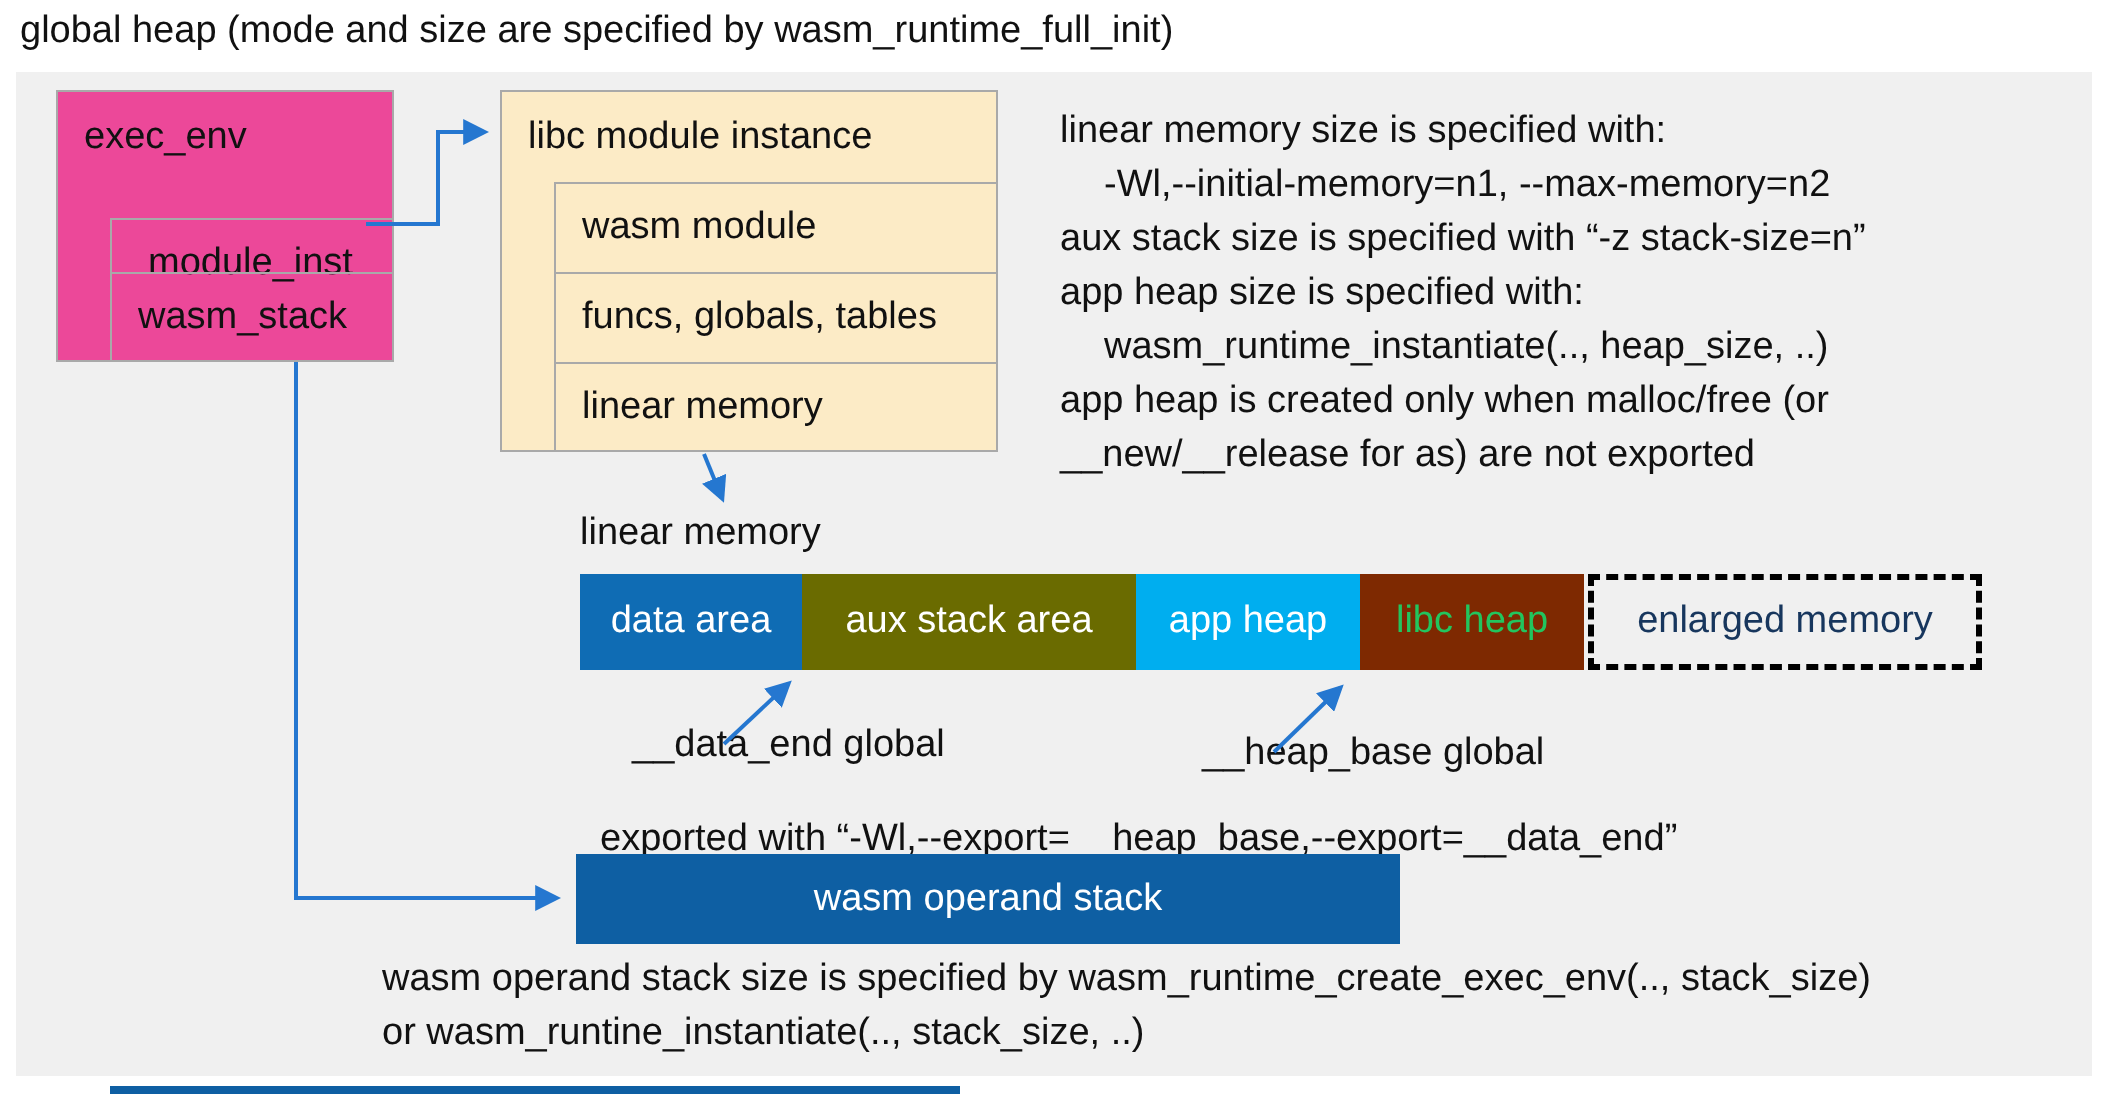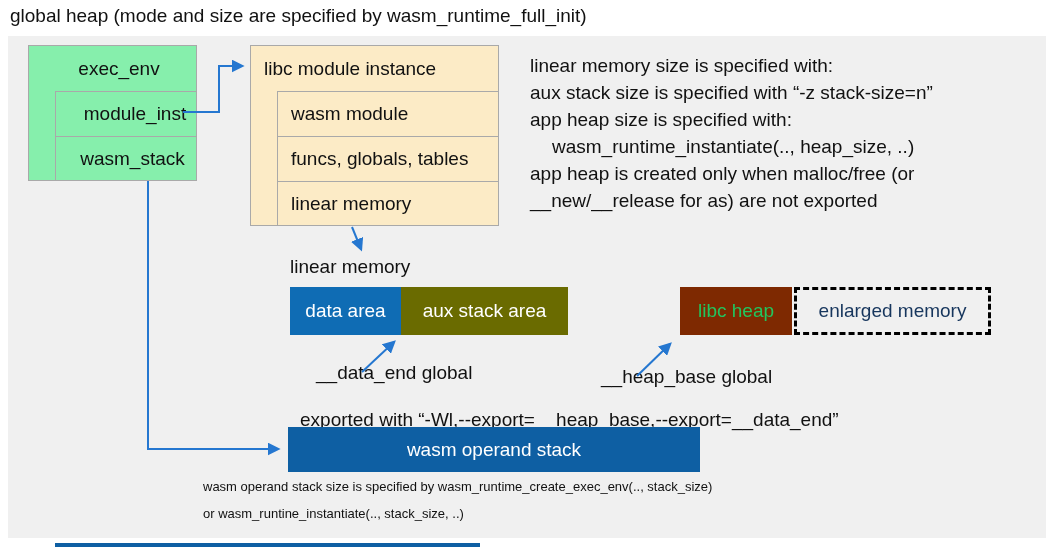--- a/index.html
+++ b/index.html
@@ -13,21 +13,21 @@
   .overlay { left:0; top:0; width:1054px; height:547px; pointer-events:none; }
 
   .box { border:1px solid #A9A9A9; box-sizing:border-box; }
   .exec-box { left:28px; top:45px; width:169px; height:136px; }
   .inst-box { left:250px; top:45px; width:249px; height:181px; }
   .box-header { position:absolute; left:0; right:0; top:0; height:45px; line-height:45px;
                 padding-left:13px; font-size:19px; white-space:nowrap; }
   .box-row { position:absolute; left:26px; right:0; line-height:44px; padding-left:13px;
              font-size:19px; border-top:1px solid #A9A9A9; border-left:1px solid #A9A9A9;
              box-sizing:border-box; white-space:nowrap; }
-  .exec-box .r0 { top:45px; height:45px;padding-left:18px; }
+  .exec-box .r0 { top:63px; height:45px;padding-left:18px; }
   .exec-box .r1 { top:90px; height:44px; }
   .inst-box .r0 { top:45px; height:45px; }
   .inst-box .r1 { top:90px; height:45px; }
   .inst-box .r2 { top:135px; height:44px; }
 
   .note-block { left:530px; top:52px; font-size:19px; line-height:27px; }
   .note-line { white-space:nowrap; }
   .note-line.indent { padding-left:22px; }
 
   .lm-label { left:290px; top:256px; font-size:19px; white-space:nowrap; }
@@ -40,60 +40,62 @@
   .seg3 { left:680px; width:112px; }
   .seg4 { left:794px; width:197px; border:3px dashed #000000; }
 
   .ann { font-size:19px; white-space:nowrap; }
   .ann-data-end { left:316px; top:362px; }
   .ann-heap-base { left:601px; top:366px; }
   .ann-exported { left:300px; top:409px; }
 
   .op-bar { left:288px; top:427px; width:412px; height:45px; display:flex; align-items:center;
             justify-content:center; font-size:19px; color:#ffffff; }
-  .bottom-note { font-size:13px; white-space:nowrap;margin-left:12px; }
+  .bottom-note { font-size:19px; white-space:nowrap; }
   .bn1 { left:191px; top:479px; }
   .bn2 { left:191px; top:506px; }
   .bottom-strip { left:55px; top:543px; width:425px; height:4px; }
 </style>
 </head>
 <body>
 
 <div class="stage">
 
   <div class="abs title">global heap (mode and size are specified by wasm_runtime_full_init)</div>
 
   <div class="abs panel" style="background: rgb(240, 240, 240);"></div>
 
-  <div class="abs box exec-box" style="background: #86efac; text-align: center;">
+  <div class="abs box exec-box" style="background: #ec4899;">
     <div class="box-header">exec_env</div>
     <div class="box-row r0">module_inst</div>
     <div class="box-row r1">wasm_stack</div>
   </div>
 
   <div class="abs box inst-box" style="background: rgb(252, 235, 198);">
     <div class="box-header">libc module instance</div>
     <div class="box-row r0">wasm module</div>
     <div class="box-row r1">funcs, globals, tables</div>
     <div class="box-row r2">linear memory</div>
   </div>
 
   <div class="abs note-block">
     <div class="note-line">linear memory size is specified with:</div>
+    <div class="note-line indent">-Wl,--initial-memory=n1, --max-memory=n2</div>
     <div class="note-line">aux stack size is specified with “-z stack-size=n”</div>
     <div class="note-line">app heap size is specified with:</div>
     <div class="note-line indent">wasm_runtime_instantiate(.., heap_size, ..)</div>
     <div class="note-line">app heap is created only when malloc/free (or</div>
     <div class="note-line">__new/__release for as) are not exported</div>
   </div>
 
   <div class="abs lm-label">linear memory</div>
 
   <div class="mem-seg seg0" style="background: rgb(15, 108, 180); color: rgb(255, 255, 255);">data area</div>
   <div class="mem-seg seg1" style="background: rgb(106, 107, 0); color: rgb(255, 255, 255);">aux stack area</div>
+  <div class="mem-seg seg2" style="background: rgb(0, 174, 239); color: rgb(255, 255, 255);">app heap</div>
   <div class="mem-seg seg3" style="background: rgb(126, 41, 1); color: #22c55e;">libc heap</div>
   <div class="mem-seg seg4" style="background: transparent; color: rgb(23, 54, 93);">enlarged memory</div>
 
   <div class="abs ann ann-data-end">__data_end global</div>
   <div class="abs ann ann-heap-base">__heap_base global</div>
   <div class="abs ann ann-exported">exported with “-Wl,--export=__heap_base,--export=__data_end”</div>
 
   <div class="abs op-bar" style="background: rgb(14, 95, 163);">wasm operand stack</div>
   <div class="abs bottom-note bn1">wasm operand stack size is specified by wasm_runtime_create_exec_env(.., stack_size)</div>
   <div class="abs bottom-note bn2">or wasm_runtine_instantiate(.., stack_size, ..)</div>

